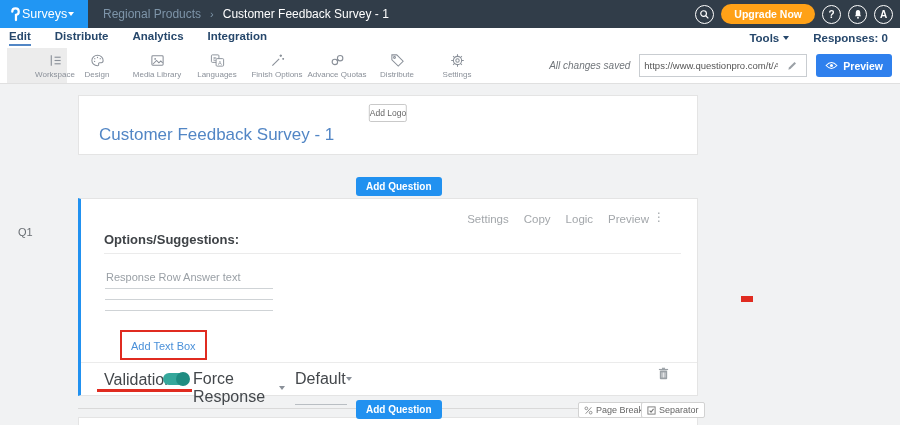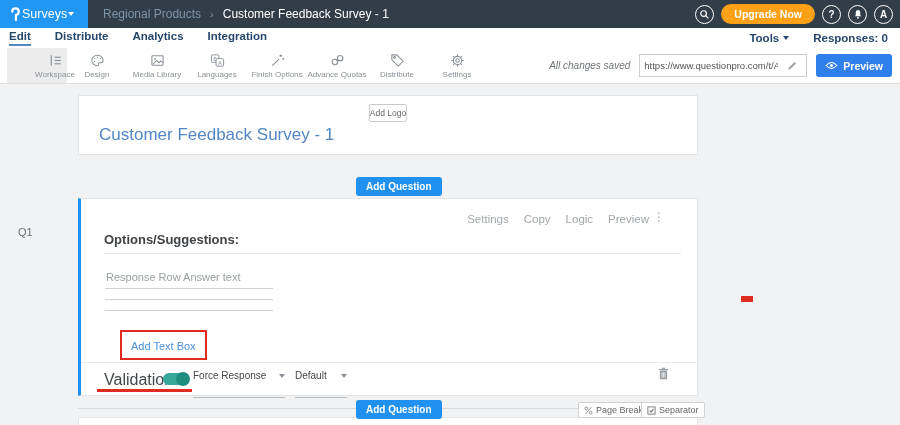--- a/index.html
+++ b/index.html
@@ -63,21 +63,21 @@
   .answer-placeholder { position:absolute; top:72px; left:25px; font-size:11px; color:#9aa0a6; cursor:text; }
   .answer-line { position:absolute; left:24px; width:168px; height:1px; background:#cfd3d6; }
   .al1 { top:89px; } .al2 { top:100px; } .al3 { top:111px; }
   .add-textbox-wrap { position:absolute; top:131px; left:39px; border:2px solid #e02b20; padding:4px 9px; }
   .add-textbox-link { font-size:11px; color:#4a90d9; cursor:pointer; white-space:nowrap; }
   .q-divider2 { position:absolute; top:163px; left:0; right:0; height:1px; background:#ebebeb; }
   .validation-label { position:absolute; top:172px; left:23px; font-size:16px; color:#43474b; }
   .toggle { position:absolute; top:174px; left:82px; width:26px; height:12px; background:#35a79b; border-radius:6px; cursor:pointer; }
   .toggle .knob { position:absolute; right:-1px; top:-1px; width:14px; height:14px; border-radius:50%; background:#1f8c81; }
   .red-underline { position:absolute; top:190px; left:16px; width:95px; height:3px; background:#e02b20; }
-  .select-ctl { position:absolute; top:171px; border-bottom:1px solid #b9bec3; font-size:10px; color:#43474b; display:flex; align-items:center; justify-content:space-between; padding-bottom:16px; cursor:pointer;text-align:center; }
+  .select-ctl { position:absolute; top:171px; border-bottom:1px solid #b9bec3; font-size:16px; color:#43474b; display:flex; align-items:center; justify-content:space-between; padding-bottom:16px; cursor:pointer; }
   .force-select { left:112px; width:92px; }
   .default-select { left:214px; width:52px; }
   .caret-down-g { width:0; height:0; border-left:3.5px solid transparent; border-right:3.5px solid transparent; border-top:4px solid #8a9099; }
   .trash-btn { position:absolute; top:168px; right:28px; background:none; border:none; cursor:pointer; }
 
   .bottom-line { position:absolute; top:408px; left:78px; width:620px; height:1px; background:#d9d9d9; z-index:5; }
   .mini-btn { position:absolute; top:402px; background:#fff; border:1px solid #d2d2d2; font-size:9px; color:#666; padding:2px 5px; display:flex; align-items:center; gap:3px; border-radius:2px; cursor:pointer; white-space:nowrap; z-index:6; }
   .page-break-btn { left:578px; }
   .separator-btn { left:641px; }
 

